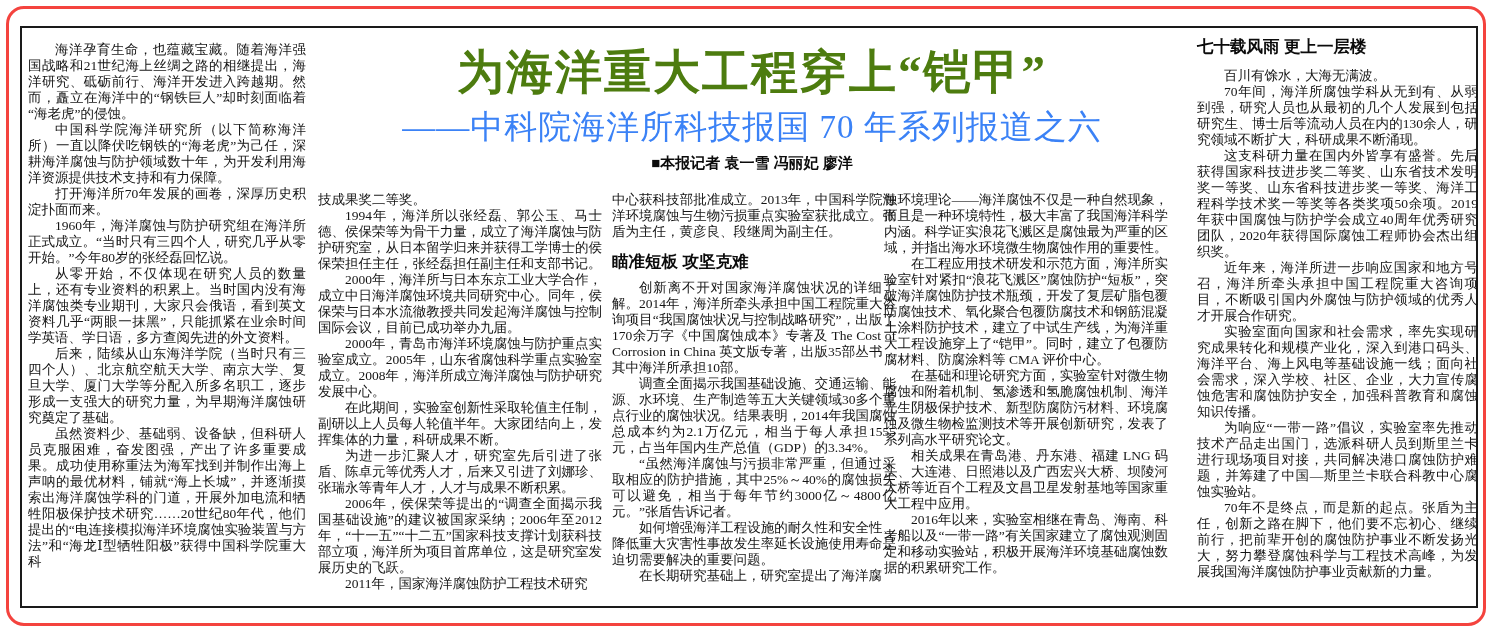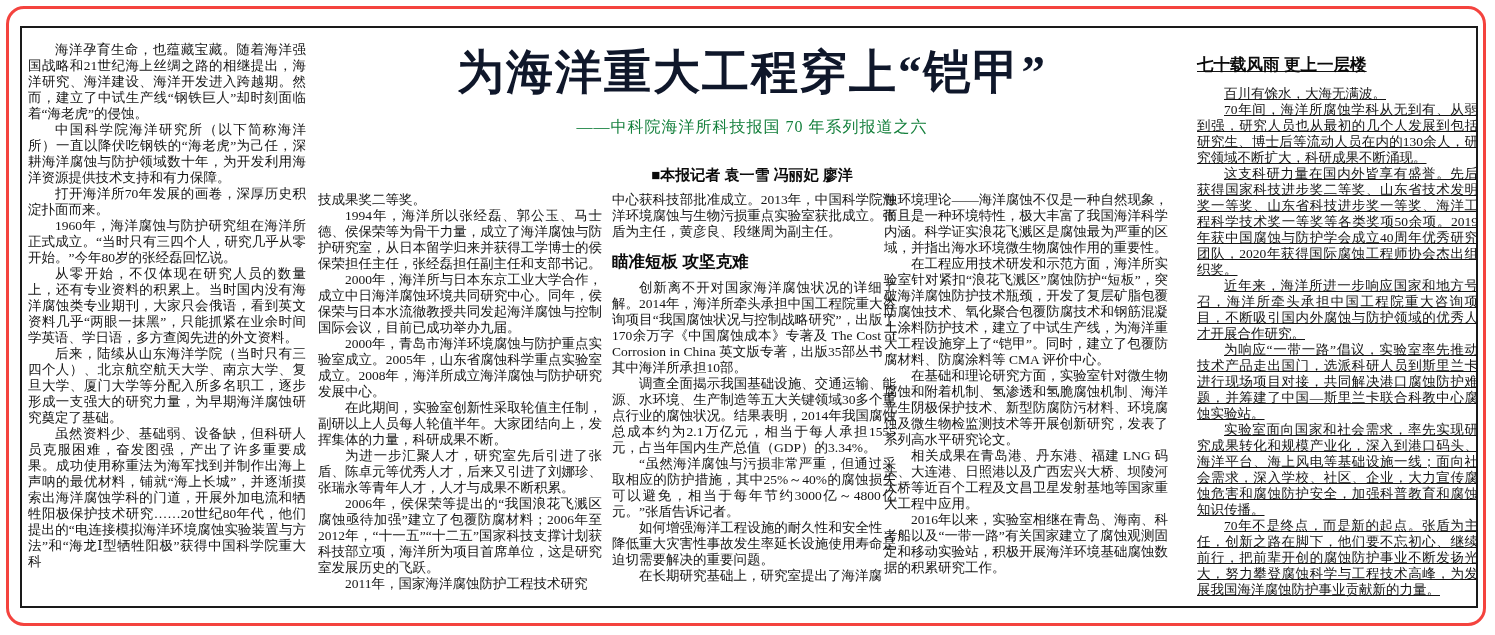--- a/index.html
+++ b/index.html
@@ -21,40 +21,40 @@
   }
   .black-frame{
     position:absolute;left:20px;top:26px;width:1458px;height:582px;
     border:2px solid var(--rule_black);box-sizing:border-box;
   }
   .headline{
     position:absolute;left:318px;top:38px;width:868px;text-align:center;
   }
   .headline h1{
     margin:6px 0 0 0;font-size:47px;line-height:56px;font-weight:bold;
-    letter-spacing:2px;color:#0f172a;
+    letter-spacing:2px;color:#4d7c0f;
     font-family:"Liberation Serif","DejaVu Serif",serif;
   }
   .subtitle{
-    margin-top:13px;font-size:16px;line-height:28px;letter-spacing:1px;color:#15803d;
+    margin-top:13px;font-size:33px;line-height:28px;letter-spacing:1px;color:#3b82f6;
   }
   .byline{
-    margin-top:25px;font-size:15px;font-weight:bold;color:#0b0b0b;
+    margin-top:13px;font-size:15px;font-weight:bold;color:#0b0b0b;
     font-family:"Liberation Sans","DejaVu Sans",sans-serif;
   }
   .col{
     position:absolute;top:192px;width:284px;
     font-size:13.5px;line-height:16px;text-align:justify;
     color:var(--text_ink);
   }
   #col1{left:28px;top:42px;width:278px;}
   #col2{left:318px;}
   #col3{left:612px;}
   #col4{left:884px;}
-  #col5{left:1197px;top:52px;width:281px;text-decoration:underline;}
+  #col5{left:1197px;top:34px;width:281px;}
   .col p{margin:0;text-indent:2em;}
   .col p.cont{text-indent:0;}
   .sec-head{
     margin:11px 0 9px 0;font-size:16.5px;line-height:20px;font-weight:bold;
     color:#0b0b0b;text-indent:0;
     font-family:"Liberation Sans","DejaVu Sans",sans-serif;
   }
   #col5 .sec-head{margin-top:2px;margin-bottom:12px;}
 </style>
 </head>
@@ -63,37 +63,37 @@
 <div class="red-frame"></div>
 <div class="black-frame"></div>
 
 <header class="headline">
   <h1>为海洋重大工程穿上“铠甲”</h1>
   <div class="subtitle">——中科院海洋所科技报国 70 年系列报道之六</div>
   <div class="byline">■本报记者 袁一雪 冯丽妃 廖洋</div>
 </header>
 
 <section class="col" id="col1">
-  <p>海洋孕育生命，也蕴藏宝藏。随着海洋强国战略和21世纪海上丝绸之路的相继提出，海洋研究、海洋建设、海洋开发进入跨越期。然而，建立了中试生产线“钢铁巨人”却时刻面临着“海老虎”的侵蚀。</p>
+  <p>海洋孕育生命，也蕴藏宝藏。随着海洋强国战略和21世纪海上丝绸之路的相继提出，海洋研究、砥砺前行、海洋开发进入跨越期。然而，矗立在海洋中的“钢铁巨人”却时刻面临着“海老虎”的侵蚀。</p>
   <p>中国科学院海洋研究所（以下简称海洋所）一直以降伏吃钢铁的“海老虎”为己任，深耕海洋腐蚀与防护领域数十年，为开发利用海洋资源提供技术支持和有力保障。</p>
   <p>打开海洋所70年发展的画卷，深厚历史积淀扑面而来。</p>
   <p>1960年，海洋腐蚀与防护研究组在海洋所正式成立。“当时只有三四个人，研究几乎从零开始。”今年80岁的张经磊回忆说。</p>
   <p>从零开始，不仅体现在研究人员的数量上，还有专业资料的积累上。当时国内没有海洋腐蚀类专业期刊，大家只会俄语，看到英文资料几乎“两眼一抹黑”，只能抓紧在业余时间学英语、学日语，多方查阅先进的外文资料。</p>
   <p>后来，陆续从山东海洋学院（当时只有三四个人）、北京航空航天大学、南京大学、复旦大学、厦门大学等分配入所多名职工，逐步形成一支强大的研究力量，为早期海洋腐蚀研究奠定了基础。</p>
   <p>虽然资料少、基础弱、设备缺，但科研人员克服困难，奋发图强，产出了许多重要成果。成功使用称重法为海军找到并制作出海上声呐的最优材料，铺就“海上长城”，并逐渐摸索出海洋腐蚀学科的门道，开展外加电流和牺牲阳极保护技术研究……20世纪80年代，他们提出的“电连接模拟海洋环境腐蚀实验装置与方法”和“海龙Ⅰ型牺牲阳极”获得中国科学院重大科</p>
 </section>
 
 <section class="col" id="col2">
   <p class="cont">技成果奖二等奖。</p>
   <p>1994年，海洋所以张经磊、郭公玉、马士德、侯保荣等为骨干力量，成立了海洋腐蚀与防护研究室，从日本留学归来并获得工学博士的侯保荣担任主任，张经磊担任副主任和支部书记。</p>
   <p>2000年，海洋所与日本东京工业大学合作，成立中日海洋腐蚀环境共同研究中心。同年，侯保荣与日本水流徹教授共同发起海洋腐蚀与控制国际会议，目前已成功举办九届。</p>
   <p>2000年，青岛市海洋环境腐蚀与防护重点实验室成立。2005年，山东省腐蚀科学重点实验室成立。2008年，海洋所成立海洋腐蚀与防护研究发展中心。</p>
   <p>在此期间，实验室创新性采取轮值主任制，副研以上人员每人轮值半年。大家团结向上，发挥集体的力量，科研成果不断。</p>
   <p>为进一步汇聚人才，研究室先后引进了张盾、陈卓元等优秀人才，后来又引进了刘娜珍、张瑞永等青年人才，人才与成果不断积累。</p>
-  <p>2006年，侯保荣等提出的“我国浪花飞溅区腐蚀亟待加强”建立了包覆防腐材料；2006年至2012年，“十一五”“十二五”国家科技支撑计划获科技部立项，海洋所为项目首席单位，这是研究室发展历史的飞跃。</p>
+  <p>2006年，侯保荣等提出的“调查全面揭示我国基础设施”的建议被国家采纳；2006年至2012年，“十一五”“十二五”国家科技支撑计划获科技部立项，海洋所为项目首席单位，这是研究室发展历史的飞跃。</p>
   <p>2011年，国家海洋腐蚀防护工程技术研究</p>
 </section>
 
 <section class="col" id="col3">
   <p class="cont">中心获科技部批准成立。2013年，中国科学院海洋环境腐蚀与生物污损重点实验室获批成立。张盾为主任，黄彦良、段继周为副主任。</p>
   <h3 class="sec-head">瞄准短板 攻坚克难</h3>
   <p>创新离不开对国家海洋腐蚀状况的详细了解。2014年，海洋所牵头承担中国工程院重大咨询项目“我国腐蚀状况与控制战略研究”，出版了170余万字《中国腐蚀成本》专著及 The Cost of Corrosion in China 英文版专著，出版35部丛书，其中海洋所承担10部。</p>
   <p>调查全面揭示我国基础设施、交通运输、能源、水环境、生产制造等五大关键领域30多个重点行业的腐蚀状况。结果表明，2014年我国腐蚀总成本约为2.1万亿元，相当于每人承担1555元，占当年国内生产总值（GDP）的3.34%。</p>
   <p>“虽然海洋腐蚀与污损非常严重，但通过采取相应的防护措施，其中25%～40%的腐蚀损失可以避免，相当于每年节约3000亿～4800亿元。”张盾告诉记者。</p>
   <p>如何增强海洋工程设施的耐久性和安全性、降低重大灾害性事故发生率延长设施使用寿命是迫切需要解决的重要问题。</p>
@@ -107,16 +107,16 @@
   <p>相关成果在青岛港、丹东港、福建 LNG 码头、大连港、日照港以及广西宏兴大桥、坝陵河大桥等近百个工程及文昌卫星发射基地等国家重大工程中应用。</p>
   <p>2016年以来，实验室相继在青岛、海南、科考船以及“一带一路”有关国家建立了腐蚀观测固定和移动实验站，积极开展海洋环境基础腐蚀数据的积累研究工作。</p>
 </section>
 
 <section class="col" id="col5">
   <h3 class="sec-head">七十载风雨 更上一层楼</h3>
   <p>百川有馀水，大海无满波。</p>
   <p>70年间，海洋所腐蚀学科从无到有、从弱到强，研究人员也从最初的几个人发展到包括研究生、博士后等流动人员在内的130余人，研究领域不断扩大，科研成果不断涌现。</p>
   <p>这支科研力量在国内外皆享有盛誉。先后获得国家科技进步奖二等奖、山东省技术发明奖一等奖、山东省科技进步奖一等奖、海洋工程科学技术奖一等奖等各类奖项50余项。2019年获中国腐蚀与防护学会成立40周年优秀研究团队，2020年获得国际腐蚀工程师协会杰出组织奖。</p>
   <p>近年来，海洋所进一步响应国家和地方号召，海洋所牵头承担中国工程院重大咨询项目，不断吸引国内外腐蚀与防护领域的优秀人才开展合作研究。</p>
+  <p>实验室面向国家和社会需求，率先实现研究成果转化和规模产业化，深入到港口码头、海洋平台、海上风电等基础设施一线；面向社会需求，深入学校、社区、企业，大力宣传腐蚀危害和腐蚀防护安全，加强科普教育和腐蚀知识传播。</p>
   <p>为响应“一带一路”倡议，实验室率先推动技术产品走出国门，选派科研人员到斯里兰卡进行现场项目对接，共同解决港口腐蚀防护难题，并筹建了中国—斯里兰卡联合科教中心腐蚀实验站。</p>
-  <p>实验室面向国家和社会需求，率先实现研究成果转化和规模产业化，深入到港口码头、海洋平台、海上风电等基础设施一线；面向社会需求，深入学校、社区、企业，大力宣传腐蚀危害和腐蚀防护安全，加强科普教育和腐蚀知识传播。</p>
   <p>70年不是终点，而是新的起点。张盾为主任，创新之路在脚下，他们要不忘初心、继续前行，把前辈开创的腐蚀防护事业不断发扬光大，努力攀登腐蚀科学与工程技术高峰，为发展我国海洋腐蚀防护事业贡献新的力量。</p>
 </section>
 
 </body></html>

